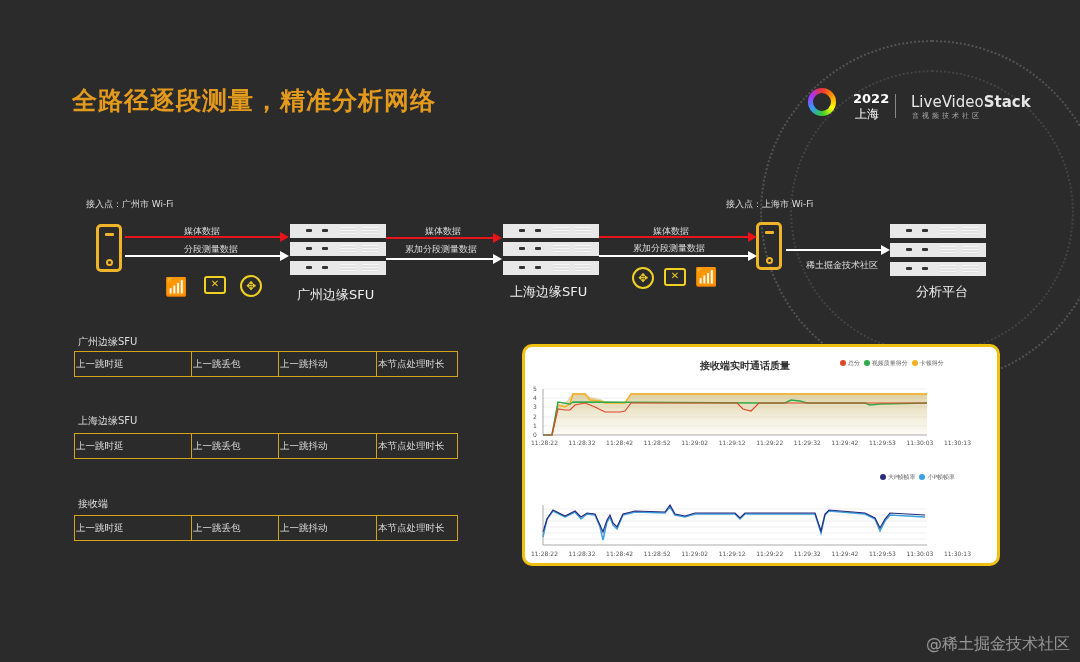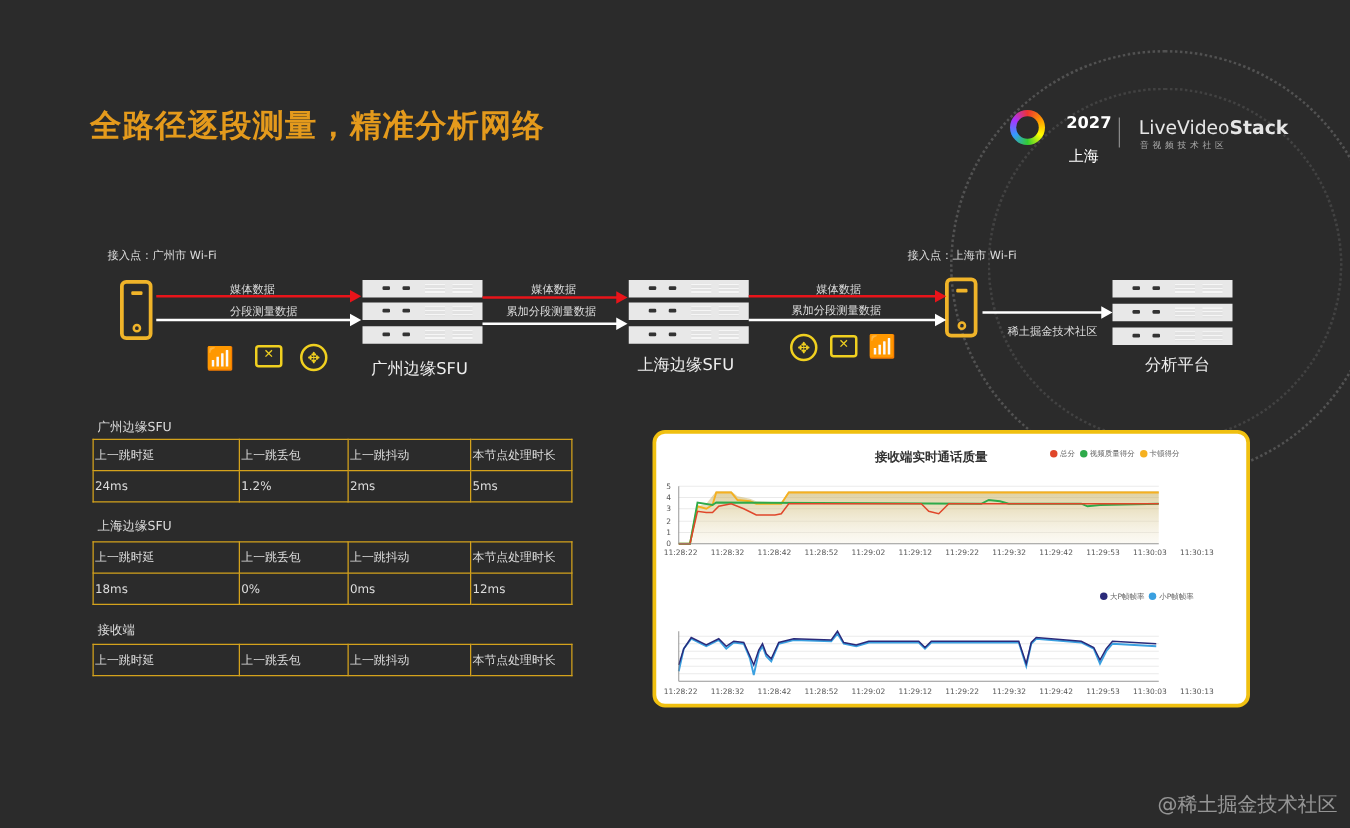--- a/index.html
+++ b/index.html
@@ -3,21 +3,21 @@
 <meta charset="utf-8">
 <style>
   html,body{margin:0;padding:0;}
   body{width:1080px;height:662px;background:#2b2b2b;position:relative;overflow:hidden;font-family:"DejaVu Sans","Liberation Sans",sans-serif;color:#ddd;}
   .abs{position:absolute;}
   .title{left:72px;top:84px;font-size:25px;font-weight:bold;color:#e49a1c;letter-spacing:1px;}
   .dots{position:absolute;border-radius:50%;border:2px dotted rgba(200,200,200,0.25);}
   .logo-ring{left:808px;top:88px;width:28px;height:28px;border-radius:50%;background:conic-gradient(#e33,#f90,#ff0,#3c3,#39f,#a3f,#e33);}
   .logo-ring .inner{position:absolute;left:5px;top:5px;width:18px;height:18px;border-radius:50%;background:#2b2b2b;}
   .logo-year{left:853px;top:91px;font-size:13px;font-weight:bold;color:#fff;}
-  .logo-city{left:855px;top:106px;font-size:12px;color:#fff;margin-top:11px;}
+  .logo-city{left:855px;top:106px;font-size:12px;color:#fff;}
   .logo-sep{left:895px;top:94px;width:1px;height:24px;background:#888;}
   .lvs{left:911px;top:93px;font-size:15px;color:#e6e6e6;}
   .lvs b{font-weight:bold;}
   .lvs-sub{left:912px;top:111px;font-size:7px;color:#aaa;letter-spacing:3px;}
   .label-sm{font-size:9px;color:#ddd;}
   .phone{width:26px;height:48px;border:3px solid #f0b429;border-radius:5px;box-sizing:border-box;}
   .phone .bar{position:absolute;left:6px;top:6px;width:9px;height:3px;background:#f0b429;border-radius:1px;}
   .phone .btn{position:absolute;left:7px;top:32px;width:7px;height:7px;border:2px solid #f0b429;border-radius:50%;box-sizing:border-box;}
   .srv{width:96px;height:14px;background:#e8e8e8;}
   .srv .led{position:absolute;top:5px;width:6px;height:3px;background:#333;border-radius:1px;}
@@ -40,21 +40,21 @@
 <body>
 
 <div class="dots" style="left:760px;top:40px;width:340px;height:340px;"></div>
 <div class="dots" style="left:790px;top:70px;width:280px;height:280px;opacity:0.6;"></div>
 
 <div class="abs title">全路径逐段测量，精准分析网络</div>
 
 <div class="abs logo-ring">
     <div class="inner"></div>
   </div>
-<div class="abs logo-year">2027</div>
+<div class="abs logo-year">2022</div>
 <div class="abs logo-city">上海</div>
 <div class="abs logo-sep"></div>
 <div class="abs lvs"><span>LiveVideo</span><b>Stack</b></div>
 <div class="abs lvs-sub">音视频技术社区</div>
 
 <div class="abs label-sm" style="left:86px;top:198px;">接入点：广州市 Wi-Fi</div>
 <div class="abs label-sm" style="left:726px;top:198px;">接入点：上海市 Wi-Fi</div>
 
 <div class="abs phone" style="left:96px;top:224px;">
     <div class="bar"></div>
@@ -160,43 +160,31 @@
 
 <div class="abs tbl-caption" style="left:78px;top:335px;">广州边缘SFU</div>
 <table class="grid" style="left:74px;top:351px;width:384px;">
   <tbody>
       <tr>
     <td style="width:114px">上一跳时延</td>
     <td style="width:84px">上一跳丢包</td>
     <td style="width:95px">上一跳抖动</td>
     <td>本节点处理时长</td>
   </tr>
-  <tr>
-    <td>24ms</td>
-    <td>1.2%</td>
-    <td>2ms</td>
-    <td>5ms</td>
-  </tr>
 </tbody>
   </table>
 
 <div class="abs tbl-caption" style="left:78px;top:414px;">上海边缘SFU</div>
 <table class="grid" style="left:74px;top:433px;width:384px;">
   <tbody>
       <tr>
     <td style="width:114px">上一跳时延</td>
     <td style="width:84px">上一跳丢包</td>
     <td style="width:95px">上一跳抖动</td>
     <td>本节点处理时长</td>
-  </tr>
-  <tr>
-    <td>18ms</td>
-    <td>0%</td>
-    <td>0ms</td>
-    <td>12ms</td>
   </tr>
 </tbody>
   </table>
 
 <div class="abs tbl-caption" style="left:78px;top:497px;">接收端</div>
 <table class="grid" style="left:74px;top:515px;width:384px;">
   <tbody>
       <tr>
     <td style="width:114px">上一跳时延</td>
     <td style="width:84px">上一跳丢包</td>

